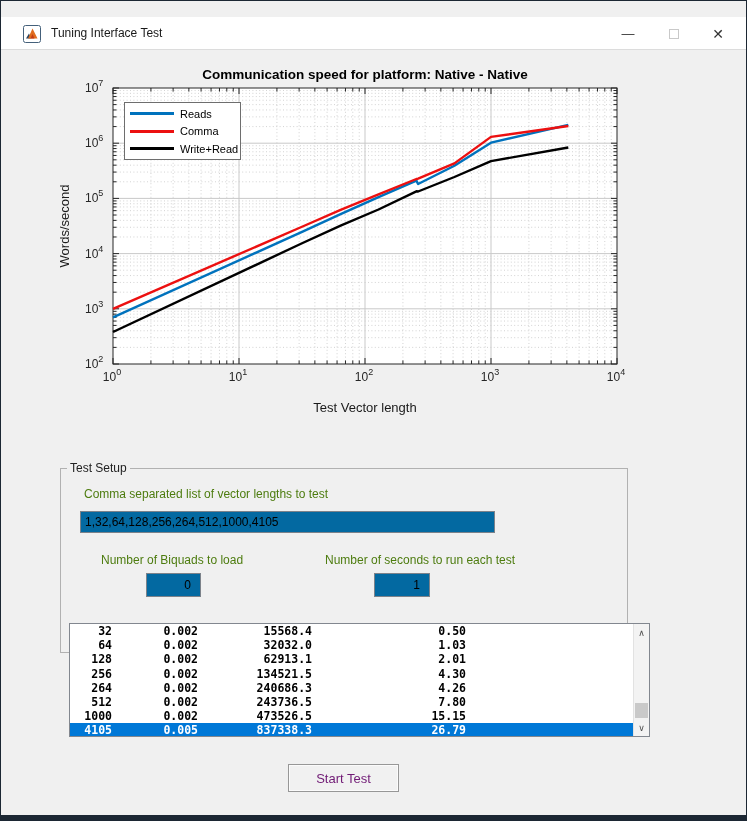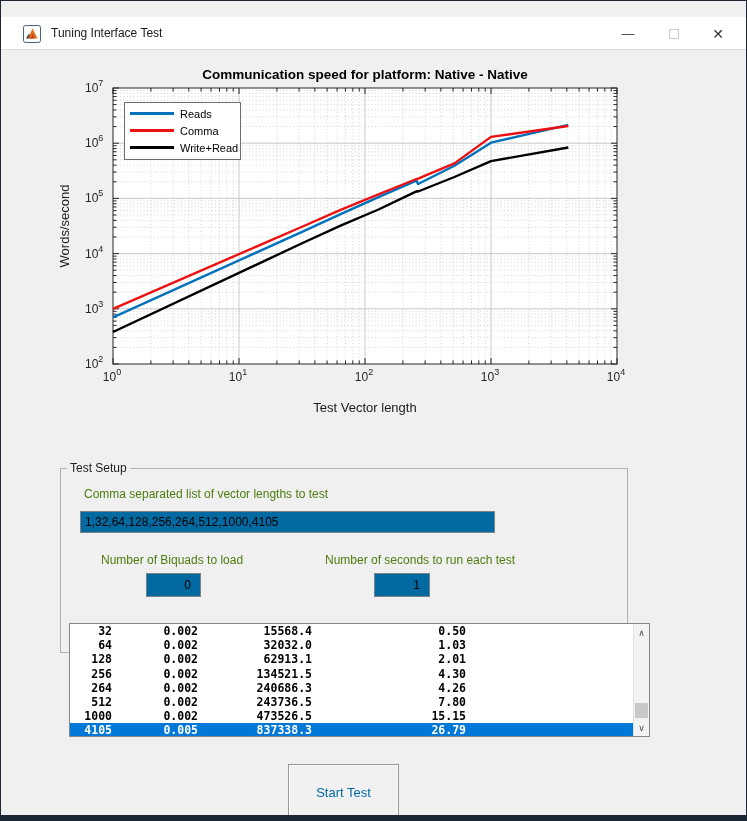--- a/index.html
+++ b/index.html
@@ -17,21 +17,21 @@
   #btn-min{right:98px;}
   #btn-max{right:52px;}
   #btn-close{right:8px;}
   #btn-min .glyph{font-size:13px;color:#333;line-height:1;}
   #btn-max .box{width:10px;height:10px;border:1px solid #c9c9c9;background:transparent;}
   #btn-close .glyph{font-size:14px;color:#333;line-height:1;}
   
   #chart-svg{position:absolute;left:0;top:36px;}
   #legend{
     position:absolute;left:123px;top:101px;width:117px;height:58px;background:#ffffff;
-    border:1px solid #6e6e6e;display:flex;flex-direction:column;justify-content:flex-start;padding:2px 0;
+    border:1px solid #6e6e6e;display:flex;flex-direction:column;justify-content:space-between;padding:2px 0;
   }
   .legend-row{display:flex;align-items:center;height:17px;}
   .legend-line{width:44px;height:0;border-top-style:solid;border-top-width:3px;margin-left:5px;}
   .legend-label{font-size:11px;color:#000;margin-left:6px;white-space:nowrap;}
   
   #group-testsetup{position:absolute;left:59px;top:467px;width:568px;height:185px;border:1px solid #b1b1b1;}
   #group-testsetup .group-label{
     position:absolute;left:6px;top:-8px;background:#f0f0f0;padding:0 3px;font-size:12px;color:#222;white-space:nowrap;
   }
   .fieldlabel{position:absolute;font-size:12px;color:#4d7c0f;white-space:nowrap;}
@@ -55,23 +55,23 @@
   .lc0{width:42px;}.lc1{width:86px;}.lc2{width:114px;}.lc3{width:154px;}
   
   #vscroll{position:absolute;right:0;top:0;width:16px;height:112px;background:#f3f3f3;border-left:1px solid #e2e2e2;}
   .sbtn{position:absolute;left:0;width:15px;height:17px;display:flex;align-items:center;justify-content:center;
         color:#505050;font-size:9px;}
   #sb-up{top:0;}
   #sb-down{bottom:0;}
   #sb-thumb{position:absolute;left:1px;top:79px;width:13px;height:15px;background:#c9c9c9;}
   
   #btn-start{
-    position:absolute;left:287px;top:763px;width:111px;height:56px;background:#f1f1f1;
+    position:absolute;left:287px;top:763px;width:111px;height:28px;background:#f1f1f1;
     border:1px solid #979797;box-shadow:inset 0 0 0 1px #fbfbfb;
-    font-size:13px;color:#0369a1;display:flex;align-items:center;justify-content:center;cursor:default;
+    font-size:13px;color:#701a75;display:flex;align-items:center;justify-content:center;cursor:default;
   }
 </style>
 </head>
 <body>
 
 <div id="window">
 
   <div id="titlebar">
     <svg class="app-icon" viewBox="0 0 18 18">
       <rect x="0.5" y="0.5" width="17" height="17" rx="2" fill="#ffffff" stroke="#44607a"></rect>

